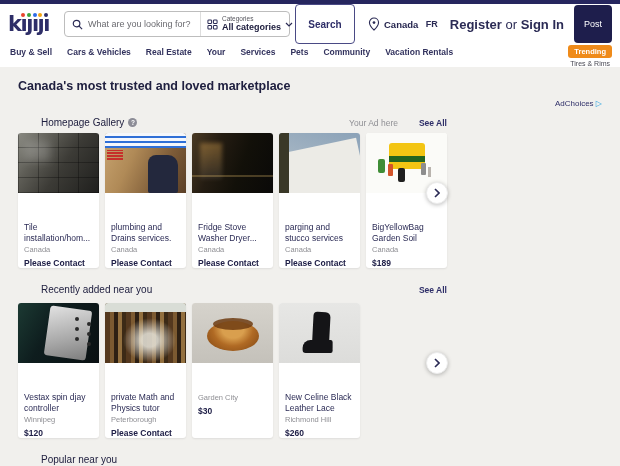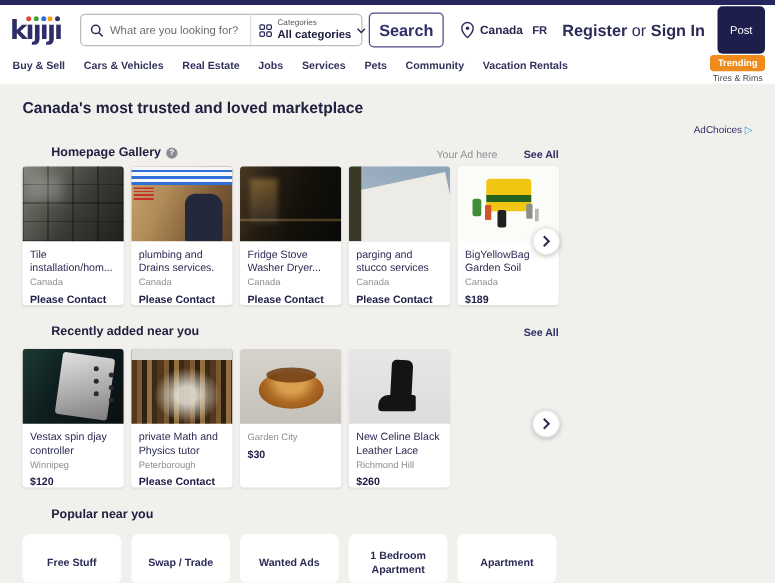--- a/index.html
+++ b/index.html
@@ -22,22 +22,22 @@
   .search-wrap { display:flex; align-items:center; border:1px solid #bdbdbd; border-radius:4px;
                  height:26px; width:226px; background:#fff; padding-left:7px; }
   .search-wrap svg { flex:none; }
   .search-input { border:none; outline:none; font-size:9px; color:#444; width:112px; margin-left:5px;
                   font-family:"Liberation Sans", sans-serif; }
   .search-input::placeholder { color:#6b6b70; }
   .cat { display:flex; align-items:center; border-left:1px solid #ddd; height:100%; padding:0 6px; gap:4px; cursor:pointer; }
   .cat-text { display:flex; flex-direction:column; line-height:1; }
   .cat-label { font-size:6.5px; color:#55555c; margin-bottom:1px; }
   .cat-value { font-size:9px; font-weight:bold; color:#202040; white-space:nowrap; }
-  .search-btn { margin-left:5px; width:60px; height:28px; background:#fff; border:1.5px solid #4a4a85;
-                border-radius:4px; font-size:13px; font-weight:bold; color:#2e2e68; cursor:pointer;
+  .search-btn { margin-left:5px; width:60px; height:40px; background:#fff; border:1.5px solid #4a4a85;
+                border-radius:4px; font-size:10px; font-weight:bold; color:#2e2e68; cursor:pointer;
                 font-family:"Liberation Sans", sans-serif; }
   .loc { display:flex; align-items:center; gap:4px; margin-left:13px; cursor:pointer; }
   .loc-label { font-size:9.5px; font-weight:bold; color:#26264f; }
   .fr { margin-left:auto; font-size:9px; font-weight:bold; color:#2b2b55; cursor:pointer; }
   .reg { margin-left:12px; font-size:13px; color:#2b2b55; white-space:nowrap; cursor:pointer; }
   .reg b { font-weight:bold; }
   .post-btn { margin-left:10px; background:#1e1e4c; color:#fff; border:none; border-radius:4px;
               height:38px; padding:0 10px; font-size:9px; cursor:pointer; font-family:"Liberation Sans", sans-serif; }
   nav { display:flex; gap:15px; align-items:center; padding:9px 0 10px 2px; }
   .nav-item { font-size:8.5px; font-weight:bold; color:#33335e; white-space:nowrap; cursor:pointer; }
@@ -46,33 +46,33 @@
                     border-radius:3px; padding:2px 6px; cursor:pointer; }
   .trending-item { font-size:7px; color:#4a4a55; margin-top:2px; }
   
   main { padding:0 18px; }
   .tagline { font-size:12.5px; font-weight:bold; color:#202040; margin-top:12px; }
   .adchoices { text-align:right; font-size:8px; color:#2e2e68; margin-top:6px; cursor:pointer; }
   .adchoices .tri { color:#29a3e0; font-size:8px; }
   .main-col { width:429px; }
   .sec-head { display:flex; justify-content:space-between; align-items:center; margin-top:9px; }
   .sec-title-wrap { display:flex; align-items:center; gap:4px; }
-  .sec-title { font-size:10px; font-weight:bold; color:#202040;padding-left:23px; }
+  .sec-title { font-size:10px; font-weight:normal; color:#202040;padding-left:23px; }
   .help-icon { width:9px; height:9px; border-radius:50%; background:#8c8c96; color:#fff; font-size:6.5px;
                display:inline-flex; align-items:center; justify-content:center; font-weight:bold; cursor:pointer; }
   .sec-right { display:flex; align-items:center; gap:21px; }
   .your-ad { font-size:8.5px; color:#8f8f94; cursor:pointer; }
   .see-all { font-size:8.5px; font-weight:bold; color:#2e2e68; text-decoration:none; cursor:pointer; }
   .cards-wrap { position:relative; margin-top:5px; }
   .cards { display:flex; gap:6px; }
   .card { width:81px; flex:none; background:#fff; border-radius:3px; overflow:hidden;
           box-shadow:0 1px 2px rgba(0,0,0,.08); cursor:pointer; }
   .card-img { height:60px; position:relative; overflow:hidden; }
   .card-img span { position:absolute; display:block; }
-  .card-body { padding:5px 6px 0 6px; height:51px; }
+  .card-body { padding:5px 6px 0 6px; height:51px;margin-top:24px; }
   .card-title { font-size:8.5px; line-height:11px; height:22px; overflow:hidden; color:#2b2b55; }
   .card-loc { font-size:7.5px; color:#8f8f94; margin-top:1px; height:10px; overflow:hidden; white-space:nowrap; }
   .card-price { font-size:8.5px; font-weight:bold; color:#202048; margin-top:3px; }
   .next-btn { position:absolute; right:-1px; top:49px; width:22px; height:22px; border-radius:50%;
               background:#fff; border:1px solid #ececec; box-shadow:0 1px 4px rgba(0,0,0,.25);
               display:flex; align-items:center; justify-content:center; cursor:pointer; padding:0; }
   .popular-head { margin-top:16px;text-align:center; }
   .pop-buttons { display:flex; gap:8px; margin-top:10px; }
   .pop-btn { width:79px; height:40px; background:#fff; border:none; border-radius:6px;
              font-size:8.5px; font-weight:bold; color:#2b2b55; cursor:pointer; text-align:center;
@@ -171,21 +171,21 @@
 
     <span class="fr">FR</span>
     <span class="reg"><b>Register</b> <span>or</span> <b>Sign In</b></span>
     <button class="post-btn">Post</button>
   </div>
 
   <nav>
     <span class="nav-item">Buy &amp; Sell</span>
     <span class="nav-item">Cars &amp; Vehicles</span>
     <span class="nav-item">Real Estate</span>
-    <span class="nav-item">Jobs</span>
+    <span class="nav-item">Your</span>
     <span class="nav-item">Services</span>
     <span class="nav-item">Pets</span>
     <span class="nav-item">Community</span>
     <span class="nav-item">Vacation Rentals</span>
   </nav>
 
   <div class="trending">
     <span class="trending-badge">Trending</span>
     <div class="trending-item">Tires &amp; Rims</div>
   </div>

